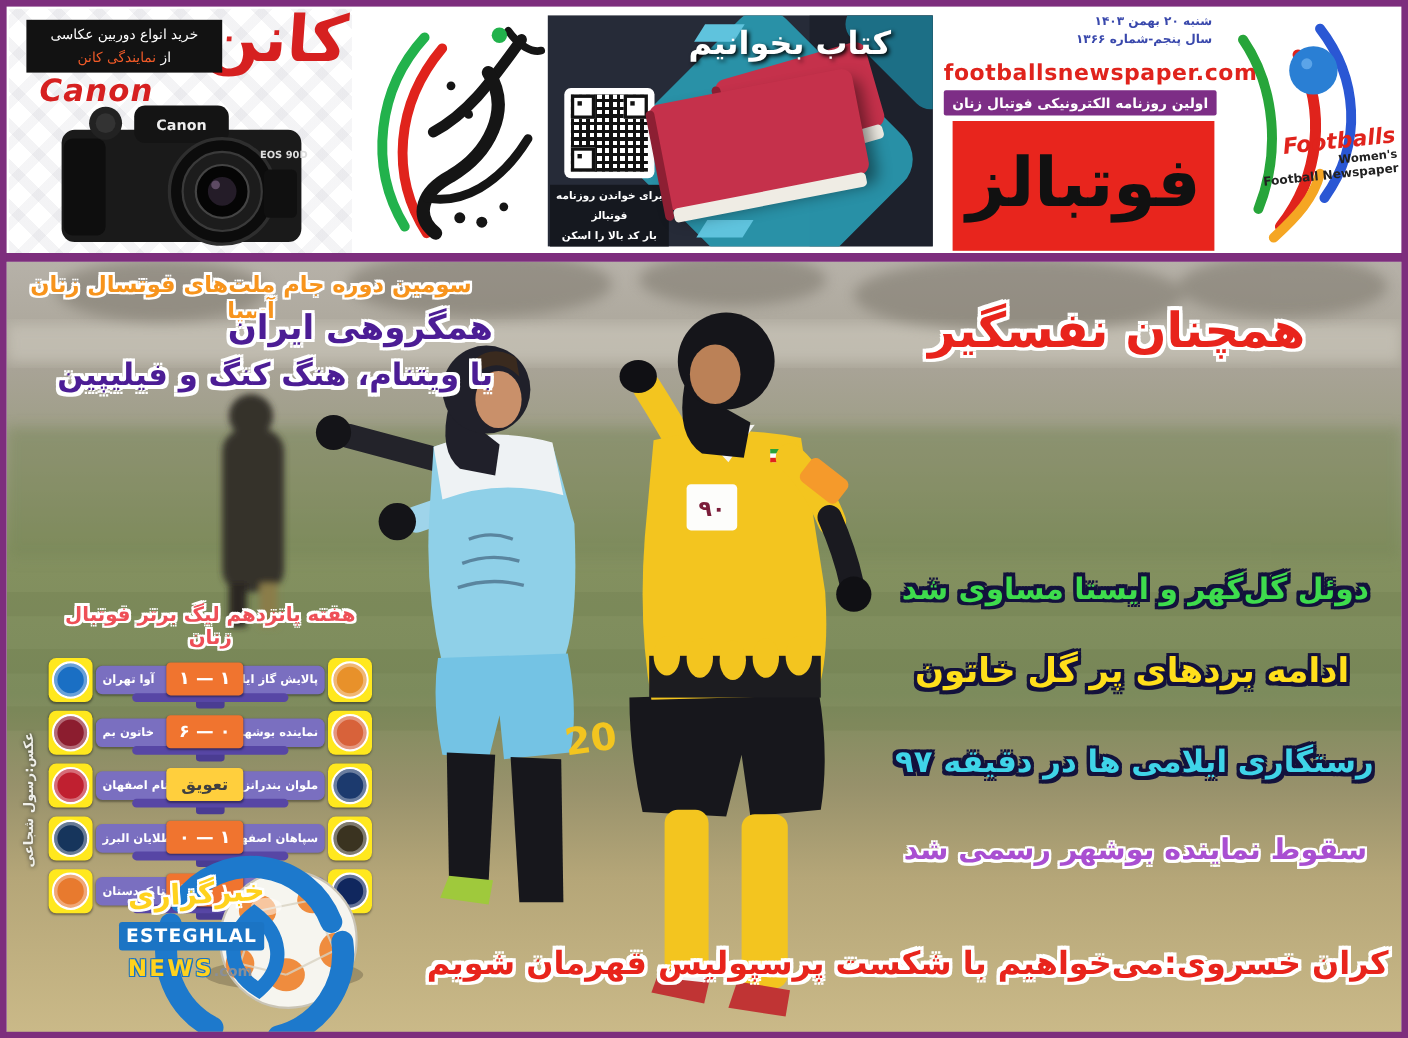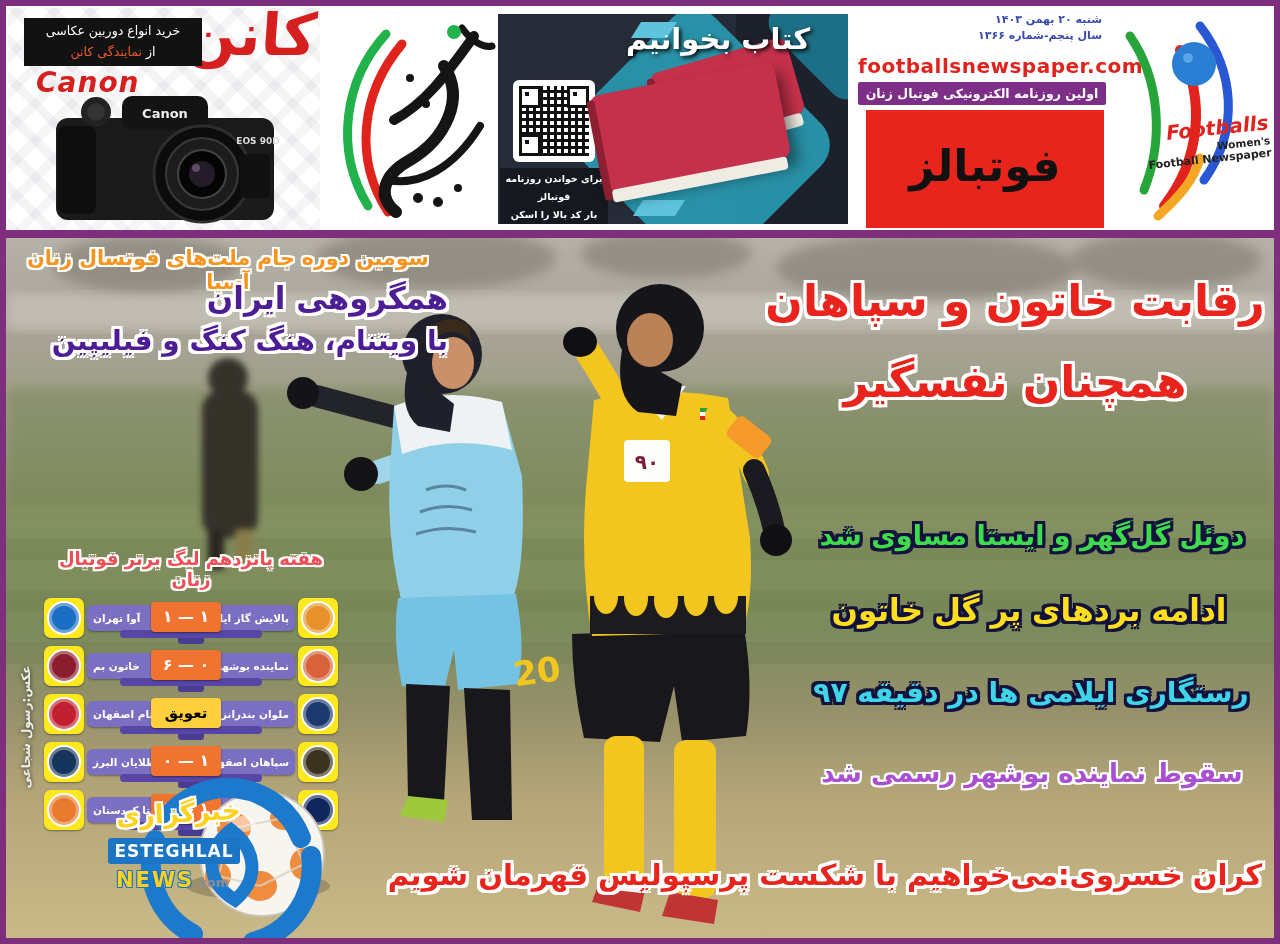--- a/index.html
+++ b/index.html
@@ -57,21 +57,21 @@
     font-size:9.5px;font-weight:bold;line-height:1.9;background:#15181f;padding:2px 0;}
   
   .masthead{left:852px;top:8px;width:420px;height:222px;background:#fff;}
   .mh-dates{position:absolute;right:170px;top:4px;width:244px;text-align:right;color:#3948ac;
     font-size:11px;font-weight:bold;line-height:1.45;}
   .mh-site{position:absolute;right:168px;top:46px;width:246px;text-align:center;color:#e0231c;
     font-size:20px;font-weight:bold;direction:ltr;letter-spacing:.5px;}
   .mh-tagline{position:absolute;right:166px;top:74px;width:248px;height:23px;background:#7d2e86;color:#fff;
     font-size:12.5px;font-weight:bold;text-align:center;line-height:23px;border-radius:2px;}
   .mh-title{position:absolute;right:168px;top:102px;width:238px;height:118px;background:#e8251d;}
-  .mh-title span{display:block;text-align:center;font-size:44px;font-weight:bold;color:#111;line-height:112px;}
+  .mh-title span{display:block;text-align:center;font-size:62px;font-weight:bold;color:#111;line-height:112px;}
   .mh-figure{position:absolute;right:-6px;top:0;}
   .mh-brand{position:absolute;right:2px;top:110px;width:150px;text-align:right;direction:ltr;transform:rotate(-6deg);}
   .mh-brand .b1{color:#e0231c;font-size:20px;font-weight:bold;font-style:italic;}
   .mh-brand .b2{color:#222;font-size:10.5px;font-weight:bold;}
   .mh-brand .b3{color:#222;font-size:11px;font-weight:bold;}
   
   .photo{left:6px;top:238px;width:1268px;height:700px;overflow:hidden;background:#9aa07c;}
   .scene{position:absolute;left:0;top:0;width:1268px;height:700px;}
   .kicker{left:10px;top:8px;width:424px;text-align:center;color:#f7941d;font-size:20.5px;font-weight:bold;z-index:10;}
   .fut-blue{left:8px;top:42px;width:434px;text-align:right;color:#4c1d95;font-weight:bold;z-index:10;}
@@ -95,21 +95,21 @@
   .tlogo{width:30px;height:30px;border-radius:50%;border:2px solid #fff;box-shadow:inset 0 0 0 3px rgba(255,255,255,.35);}
   .bar{position:relative;flex:1;height:26px;background:#7a6fc0;border-radius:6px;margin:0 3px;
     box-shadow:0 1px 2px rgba(0,0,0,.35);}
   .bar::after{content:"";position:absolute;left:16%;right:16%;bottom:-7px;height:8px;background:#5746a5;border-radius:4px;}
   .bar::before{content:"";position:absolute;left:50%;margin-left:-13px;bottom:-13px;width:26px;height:9px;background:#4a3c92;border-radius:3px;}
   .tname{position:absolute;top:0;height:26px;line-height:26px;color:#fff;font-size:10.5px;font-weight:bold;white-space:nowrap;}
   .tname.r{right:6px;} .tname.l{left:6px;}
   .score{position:absolute;left:50%;top:-3px;margin-left:-40px;width:70px;height:30px;background:#f0742f;
     border-radius:4px;color:#fff;font-size:16px;font-weight:bold;text-align:center;line-height:30px;
     direction:ltr;z-index:2;box-shadow:0 1px 2px rgba(0,0,0,.4);}
-  .score.postponed{background:#ffcf3d;color:#000000;font-size:15px;}
+  .score.postponed{background:#ffcf3d;color:#404040;font-size:15px;}
   
   .esteghlal{left:-8px;top:538px;width:350px;height:166px;z-index:12;}
   .es-fa{position:absolute;left:118px;top:22px;font-size:26px;font-weight:bold;color:#ffd21e;transform:rotate(-3deg);}
   .es-en{position:absolute;left:110px;top:62px;width:132px;height:26px;background:#1b74c4;color:#fff;
     font-size:17px;font-weight:bold;text-align:center;line-height:26px;letter-spacing:1px;border-radius:3px;direction:ltr;}
   .es-news{position:absolute;left:118px;top:92px;direction:ltr;}
   .es-news .n1{color:#ffd21e;font-size:21px;font-weight:bold;letter-spacing:2px;
     text-shadow:-1px -1px 0 #1b74c4,1px -1px 0 #1b74c4,-1px 1px 0 #1b74c4,1px 1px 0 #1b74c4;}
   .es-news .n2{color:#8a8f98;font-size:13px;font-weight:bold;}
   .ball{left:190px;top:552px;z-index:11;}
@@ -320,21 +320,20 @@
       </g>
     </svg>
 
     <div class="abs kicker olw2">سومین دوره جام ملت‌های فوتسال زنان آسیا</div>
     <div class="abs fut-blue">
       <div class="l1 olw3">همگروهی ایران</div>
       <div class="l2 olw3">با ویتنام، هنگ کنگ و فیلیپین</div>
     </div>
 
     <div class="abs lead olw3">
-      <div>رقابت خاتون و سپاهان</div>
       <div>همچنان نفسگیر</div>
     </div>
 
     <div class="sub sub1 old3" style="color: rgb(62, 220, 77);">دوئل گل‌گهر و ایستا مساوی شد</div>
     <div class="sub sub2 old3" style="color: rgb(255, 223, 27);">ادامه بردهای پر گل خاتون</div>
     <div class="sub sub3 old3" style="color: rgb(63, 212, 232);">رستگاری ایلامی ها در دقیقه ۹۷</div>
     <div class="sub sub4 olw2" style="color: rgb(169, 79, 209);">سقوط نماینده بوشهر رسمی شد</div>
 
     <div class="abs results">
       <div class="res-title olw2">هفته پانزدهم لیگ برتر فوتبال زنان</div>

